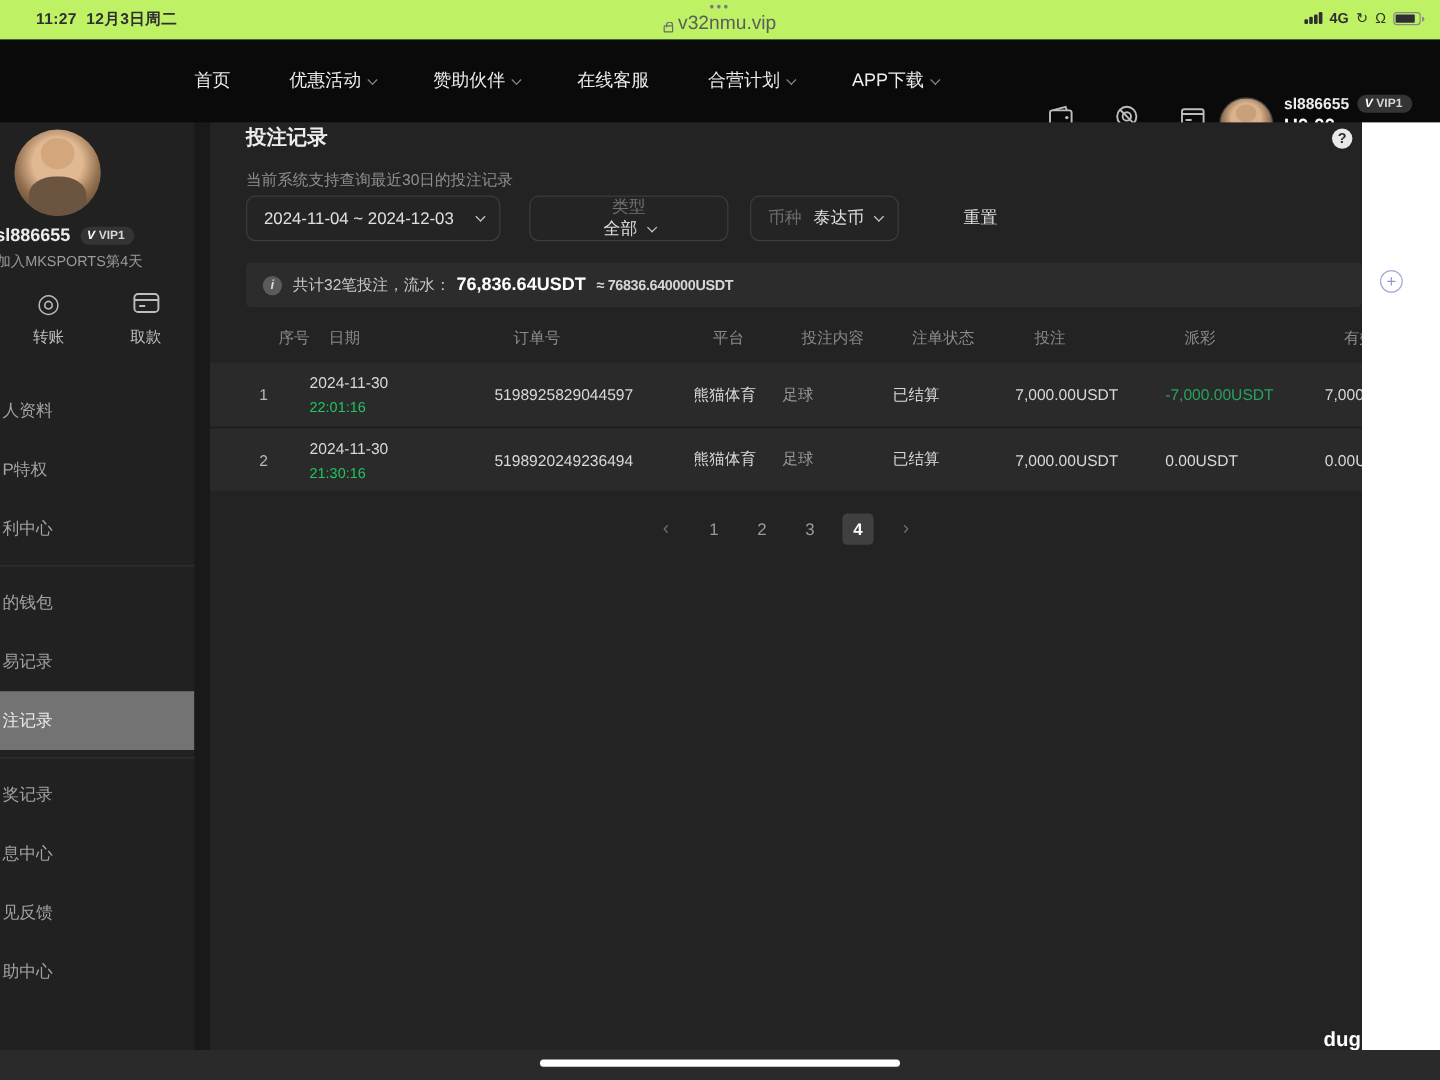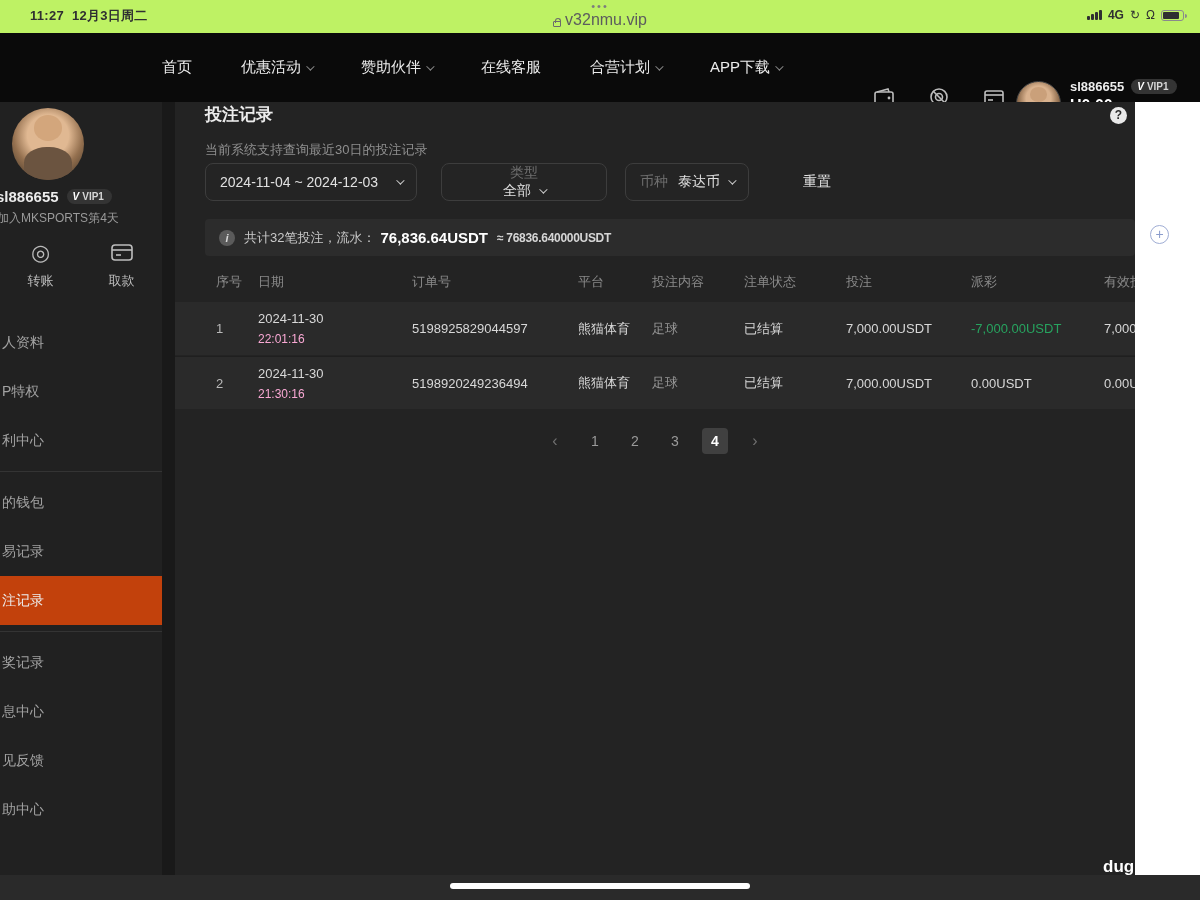--- a/index.html
+++ b/index.html
@@ -59,21 +59,21 @@
   .side-avatar::after { content:''; position:absolute; left:16%; top:54%; width:68%; height:46%; border-radius:46% 46% 0 0; background:#6b5440; }
   .side-name-row { position:absolute; left:0; top:86px; display:flex; align-items:center; gap:8px; white-space:nowrap; }
   .side-name { font-size:15px; font-weight:bold; color:#ececec; margin-left:-4px; }
   .side-joined { position:absolute; left:0; top:108px; font-size:12px; color:#9a9a9a; white-space:nowrap; margin-left:-3px; }
   .side-actions { position:absolute; left:0; top:138px; width:162px; display:flex; justify-content:space-around; }
   .sact { display:flex; flex-direction:column; align-items:center; gap:6px; cursor:pointer; }
   .sact-icon { width:26px; height:26px; color:#b9b9b9; font-size:22px; line-height:26px; text-align:center; }
   .sact-label { font-size:13px; color:#bdbdbd; }
   .side-menu { position:absolute; left:0; top:216px; width:162px; }
   .side-item { height:49px; line-height:49px; font-size:14px; color:#a2a2a2; padding-left:2px; white-space:nowrap; cursor:pointer; }
-  .side-item.active { background:#c2410c; color:#ececec; }
+  .side-item.active { background:#737373; color:#ececec; }
   .side-div { height:1px; background:#343434; margin:6px 0 6px 0; }
 
   
   .content { position:absolute; left:175px; top:102px; width:960px; height:773px; background:#232323; }
   .page-title { position:absolute; left:30px; top:1px; font-size:17px; font-weight:bold; color:#ececec; }
   .help-bubble { position:absolute; left:935px; top:5px; width:17px; height:17px; border-radius:50%; background:#e9e9e9; color:#2b2b2b; font-size:12px; font-weight:bold; text-align:center; line-height:17px; cursor:pointer; }
   .page-sub { position:absolute; left:30px; top:39px; font-size:13px; color:#8f8f8f; }
 
   .filterbar { position:absolute; left:30px; top:61px; display:flex; gap:24px; align-items:center; }
   .fbox { height:38px; border:1px solid #3d3d3d; border-radius:8px; background:#242424; display:flex; align-items:center; padding:0 14px; cursor:pointer; }
@@ -85,32 +85,32 @@
   .fbox.type { width:166px;flex-direction:column; }
   .fbox.curr { width:124px; margin-left:-6px; }
   .reset-btn { font-size:14px; color:#e3e3e3; margin-left:30px; cursor:pointer; }
 
   .summary { position:absolute; left:30px; top:117px; width:930px; height:37px; background:#2c2c2c; border-radius:4px; display:flex; align-items:center; gap:9px; padding:0 14px; }
   .info-i { width:16px; height:16px; border-radius:50%; background:#5b5b5b; color:#d9d9d9; font-size:11px; font-style:italic; font-weight:bold; text-align:center; line-height:16px; flex:none; }
   .sum-text { font-size:13px; color:#c9c9c9; }
   .sum-amt { font-size:15px; font-weight:bold; color:#fff; }
   .sum-approx { font-size:12px; font-weight:bold; color:#d6d6d6; letter-spacing:-0.3px; }
 
-  .thead { position:absolute; left:0; top:160px; width:960px; height:40px; display:flex; align-items:center; padding-left:41px; }
+  .thead { position:absolute; left:16px; top:160px; width:960px; height:40px; display:flex; align-items:center; padding-left:41px; }
   .trow { position:absolute; left:0; width:960px; height:53px; background:#2a2a2a; display:flex; align-items:center; padding-left:41px; }
   .trow.r0 { top:200px; }
   .trow.r1 { top:254px; border-top:1px solid #1f1f1f; }
   .col { flex:none; font-size:13px; }
   .c-idx { width:42px; } .c-date { width:110px; } .c-order { width:166px;margin-left:44px; } .c-plat { width:74px; }
   .c-cont { width:92px; } .c-stat { width:102px; } .c-bet { width:125px; } .c-pay { width:133px; } .c-valid { width:160px; }
   .thead .col { color:#8a8a8a; }
   .trow .col { color:#d8d8d8; }
   .trow .c-idx { color:#b9b9b9; }
   .date-l1 { font-size:13px; color:#d8d8d8; }
-  .date-l2 { font-size:12px; color:#f9a8d4; margin-top:6px; }
+  .date-l2 { font-size:12px; color:#22c55e; margin-top:6px; }
   .dim { color:#989898 !important; }
   .green { color:var(--green) !important; }
 
   .pagination { position:absolute; left:0; top:326px; width:960px; display:flex; justify-content:center; align-items:center; gap:14px; }
   .pg { min-width:26px; height:26px; line-height:26px; text-align:center; font-size:14px; color:#9a9a9a; cursor:pointer; border-radius:4px; }
   .pg.arrow { color:#6f6f6f; font-size:16px; }
   .pg.active { background:#404040; color:#fff; font-weight:bold; }
 
   .watermark { position:absolute; left:928px; top:755px; font-size:17px; font-weight:bold; color:#fff; white-space:nowrap; }
 

